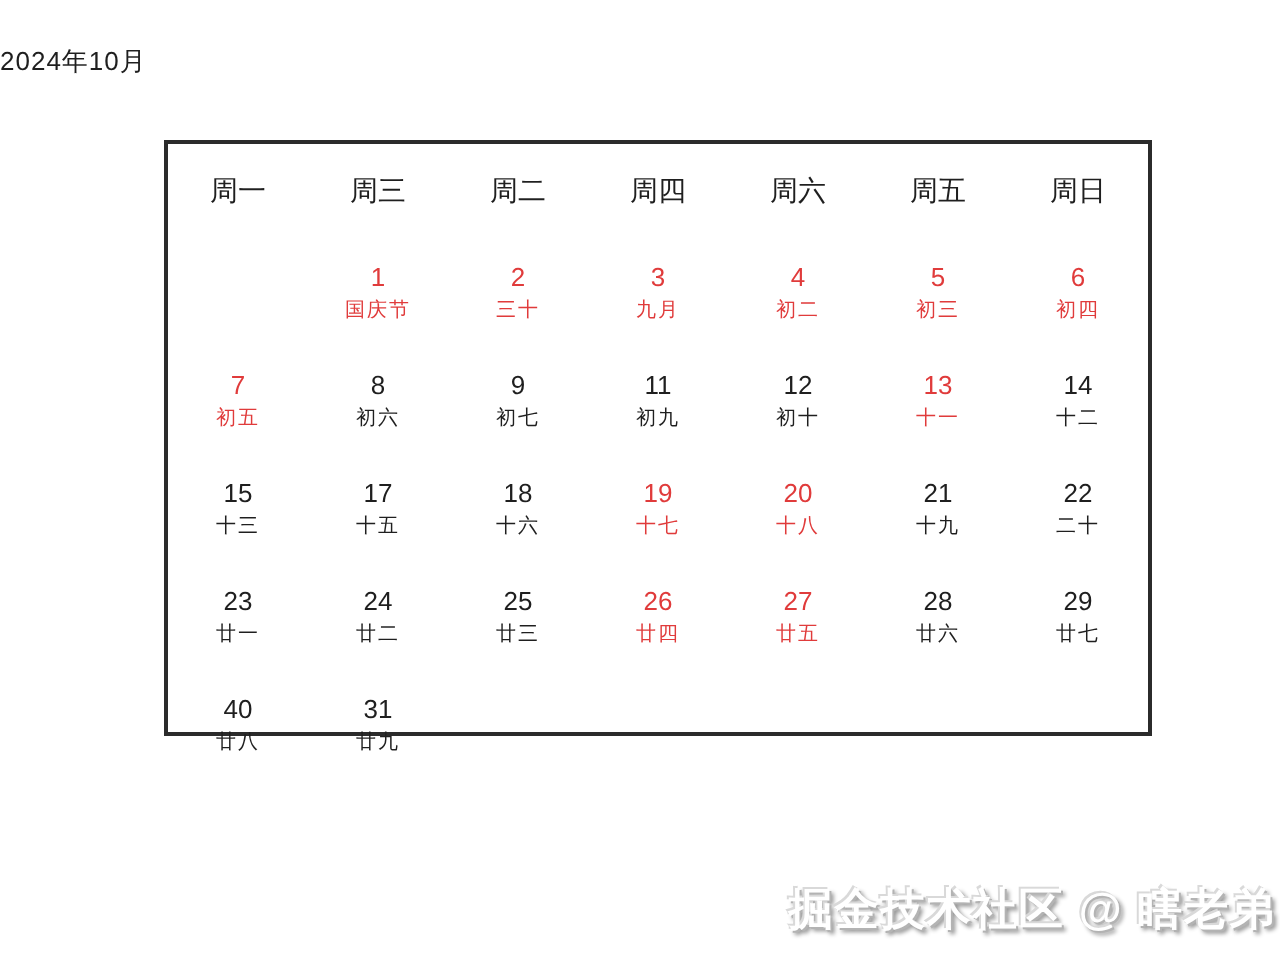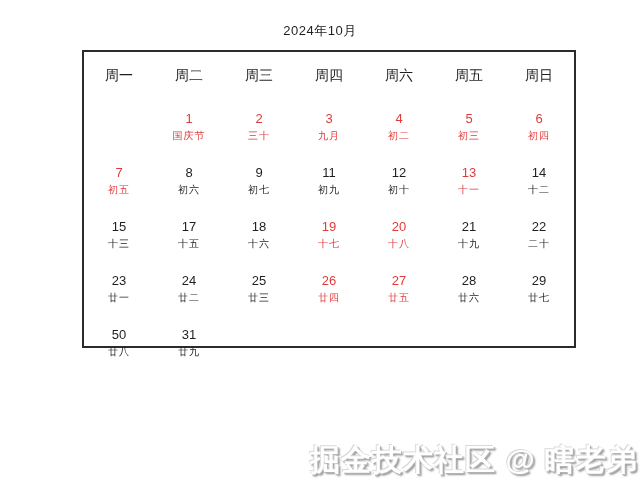--- a/index.html
+++ b/index.html
@@ -17,29 +17,29 @@
     background: #ffffff;
     position: relative;
     overflow: hidden;
     font-family: "Liberation Sans", "DejaVu Sans", sans-serif;
     color: var(--text);
   }
   .cal-title {
     position: absolute;
     left: 0; right: 0;
     top: 22px;
-    text-align: center;
+    text-align: left;
     font-size: 13px;
     letter-spacing: 0.5px;
     color: var(--text);
   }
   .cal-box {
     position: absolute;
     left: 82px;
-    top: 50px;
+    top: 70px;
     width: 494px;
     height: 298px;
     border: 2px solid var(--border);
     background: #ffffff;
   }
   .cal-grid {
     display: grid;
     grid-template-columns: repeat(7, 1fr);
     grid-template-rows: 48px repeat(5, 54px);
     width: 100%;
@@ -53,41 +53,41 @@
   }
   .weekday { font-size: 14px; color: var(--text); }
   .num   { font-size: 13px; line-height: 17px; }
   .lunar { font-size: 10px; line-height: 17px; letter-spacing: 1px; }
   .date  { color: var(--text); }
   .date.red { color: var(--red); }
   .watermark {
     position: absolute;
     right: 2px;
     top: 440px;
-    font-size: 30px;
+    font-size: 22px;
     font-weight: bold;
     letter-spacing: 1px;
     white-space: nowrap;
     color: var(--wm-fill);
     text-shadow:
       -1px -1px 0 #d9d9d9,
        1px  1px 0 #b3b3b3,
        2px  2px 2px var(--wm-shadow);
   }
 </style>
 </head>
 <body>
 
 <div class="cal-title">2024年10月</div>
 
 <div class="cal-box">
   <div class="cal-grid">
       <div class="cell weekday">周一</div>
+      <div class="cell weekday">周三</div>
       <div class="cell weekday">周二</div>
-      <div class="cell weekday">周三</div>
       <div class="cell weekday">周四</div>
       <div class="cell weekday">周六</div>
       <div class="cell weekday">周五</div>
       <div class="cell weekday">周日</div>
       <div class="cell date">
         <div class="num"></div>
         <div class="lunar"></div>
       </div>
       <div class="cell date red">
         <div class="num">1</div>
@@ -191,21 +191,21 @@
       </div>
       <div class="cell date">
         <div class="num">28</div>
         <div class="lunar">廿六</div>
       </div>
       <div class="cell date">
         <div class="num">29</div>
         <div class="lunar">廿七</div>
       </div>
       <div class="cell date">
-        <div class="num">50</div>
+        <div class="num">40</div>
         <div class="lunar">廿八</div>
       </div>
       <div class="cell date">
         <div class="num">31</div>
         <div class="lunar">廿九</div>
       </div>
       <div class="cell date">
         <div class="num"></div>
         <div class="lunar"></div>
       </div>

